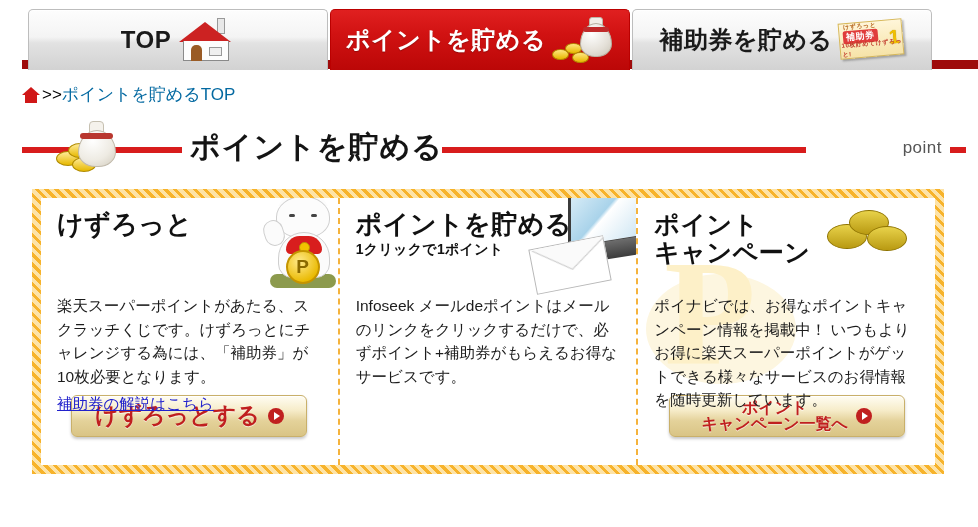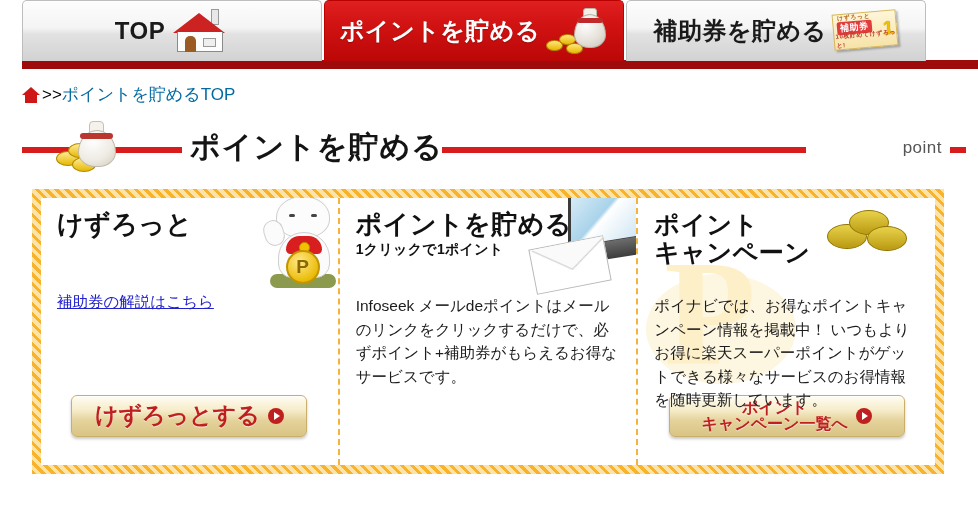--- a/index.html
+++ b/index.html
@@ -8,23 +8,23 @@
     width: 978px; height: 527px;
     background: #ffffff;
     font-family: "Liberation Sans", "DejaVu Sans", sans-serif;
     overflow: hidden;
   }
 
   
   .tabbar {
     position: relative;
     height: 70px;
-    padding-left: 22px;
+    padding-left: 28px;
     display: flex;
-    align-items: flex-start;
+    align-items: flex-end;
   }
   .redbar {
     position: absolute;
     left: 22px; right: 0; top: 60px;
     height: 9px;
     background: #9e0b0b;
     z-index: 0;
   }
   .tab {
     position: relative;
@@ -469,20 +469,21 @@
           <span class="eye-r"></span>
         <span class="body"></span>
         <span class="bib"></span>
           <span class="bell"></span>
         <span class="paw"></span>
         <span class="pcoin">P</span>
       </div>
       <div class="card-head">
         <div class="card-title">けずろっと</div>
       </div>
+      <div class="card-body">楽天スーパーポイントがあたる、スクラッチくじです。けずろっとにチャレンジする為には、「補助券」が10枚必要となります。</div>
       <a class="card-link">補助券の解説はこちら</a>
       <div class="btn-wrap">
         <div class="gbtn">
           <span class="gbtn-label">けずろっとする</span>
           <span class="arrow-ico">
               <i></i>
             </span>
         </div>
       </div>
     </div>

